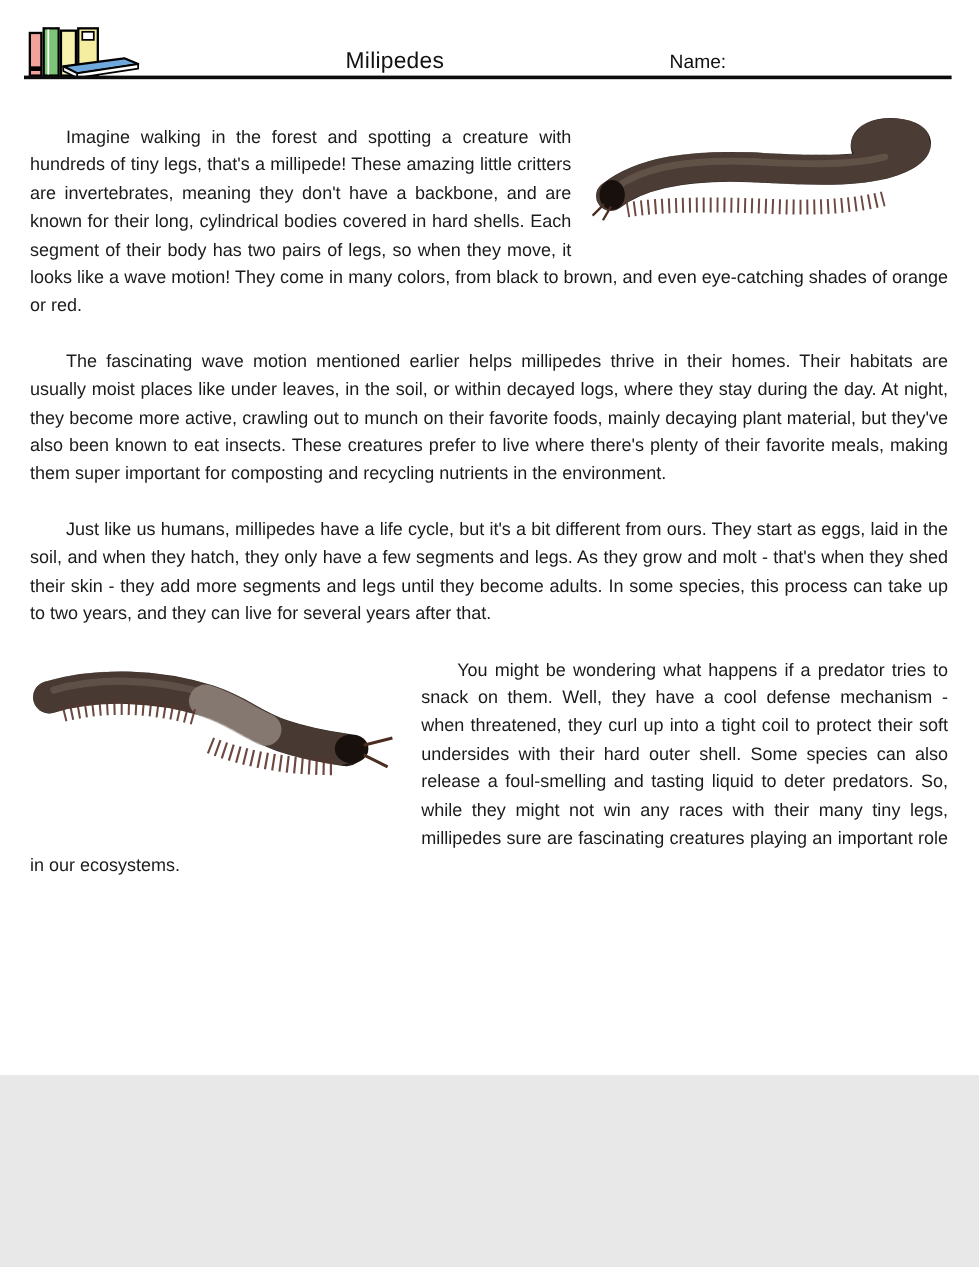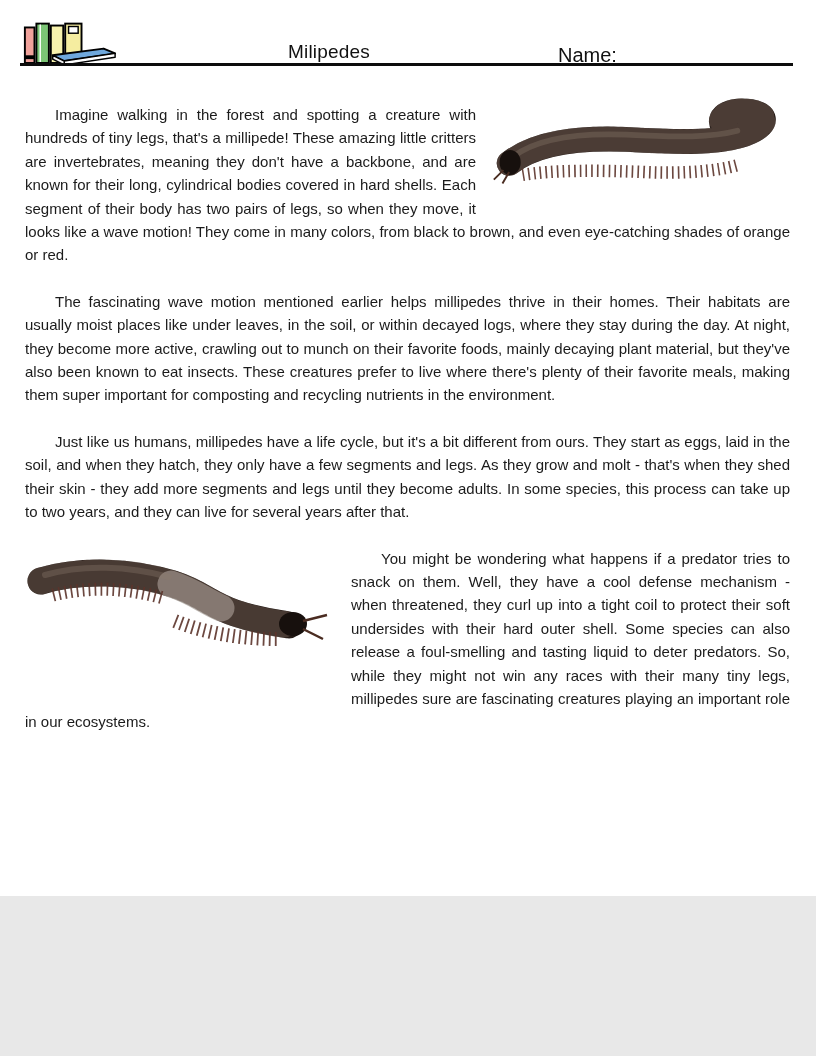--- a/index.html
+++ b/index.html
@@ -16,21 +16,21 @@
   }
 
   
   .logo-svg { position: absolute; left: 22px; top: 12px; width: 96px; height: 53px; }
   .page-title {
     position: absolute; left: 288px; top: 41px;
     font-size: 19px; color: #111; letter-spacing: 0.2px;
   }
   .name-label {
     position: absolute; left: 558px; top: 44px;
-    font-size: 20px; color: #111;
+    font-size: 16px; color: #111;
   }
   .header-rule, .footer-rule {
     position: absolute; left: 20px; width: 773px; height: 3px; background: #0c0c0c;
   }
   .header-rule { top: 63px; }
 
   
   .article {
     position: absolute; left: 25px; top: 103px; width: 765px;
     font-size: 15px; line-height: 23.4px; text-align: justify;

